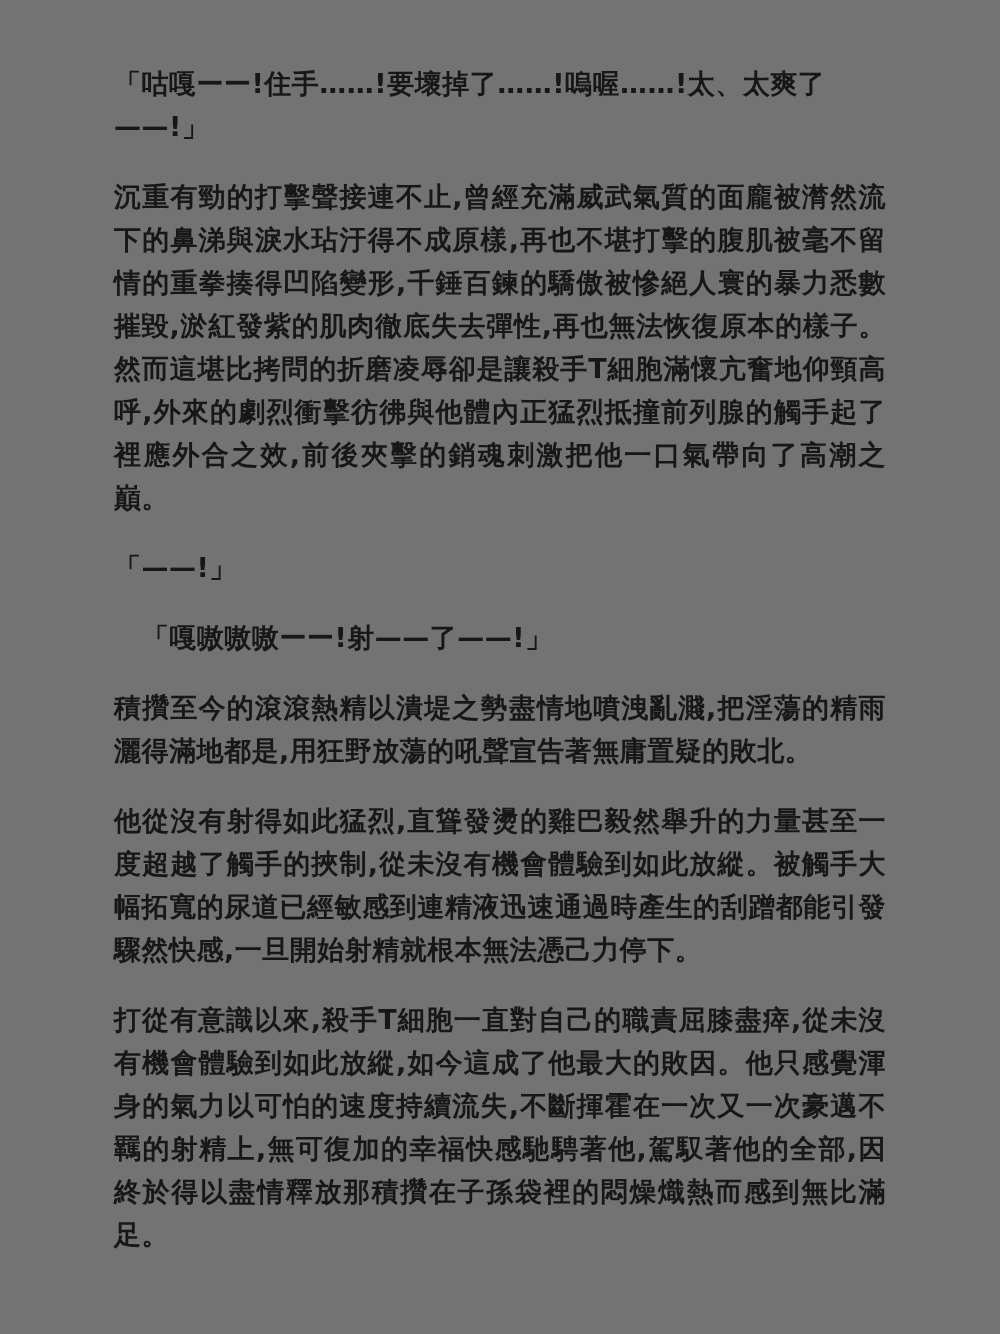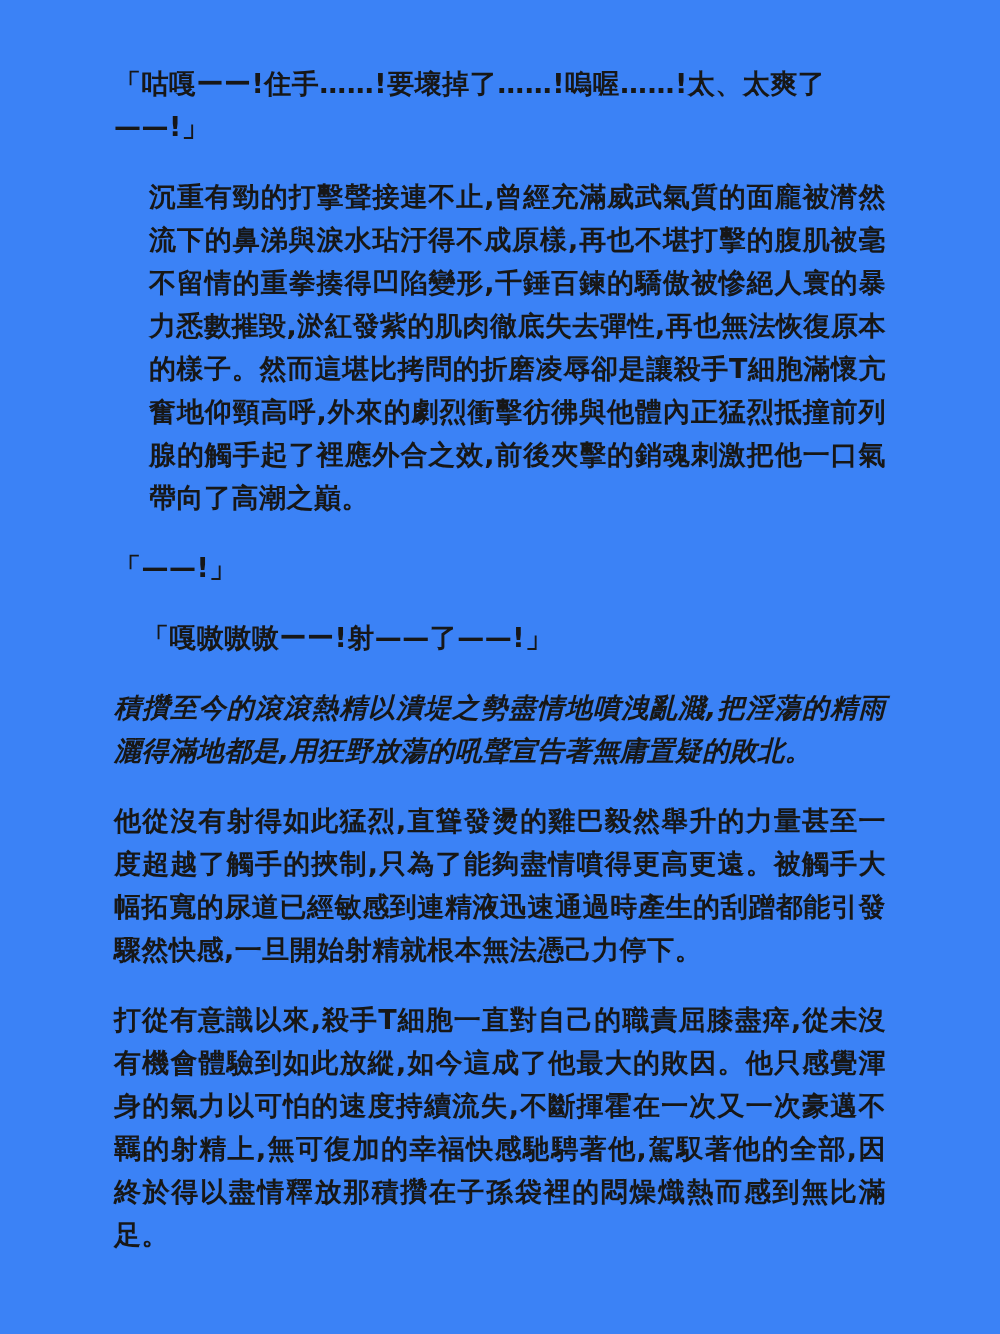--- a/index.html
+++ b/index.html
@@ -29,23 +29,23 @@
     word-break: break-all;
     overflow-wrap: anywhere;
   }
   .text-content p.dialogue {
     text-align: left;
   }
 </style>
 </head>
 <body>
 
-<div class="page" style="background: #3b82f6;">
+<div class="page" style="background: #737373;">
   <div class="text-content" id="text-content">
       <p class="dialogue" style="color: rgb(23, 23, 23);">「咕嘎ーー!住手……!要壞掉了……!嗚喔……!太、太爽了——!」</p>
-      <p class="body" style="color: rgb(23, 23, 23); margin-left: 35px;">沉重有勁的打擊聲接連不止,曾經充滿威武氣質的面龐被潸然流下的鼻涕與淚水玷汙得不成原樣,再也不堪打擊的腹肌被毫不留情的重拳揍得凹陷變形,千錘百鍊的驕傲被慘絕人寰的暴力悉數摧毀,淤紅發紫的肌肉徹底失去彈性,再也無法恢復原本的樣子。然而這堪比拷問的折磨凌辱卻是讓殺手T細胞滿懷亢奮地仰頸高呼,外來的劇烈衝擊彷彿與他體內正猛烈抵撞前列腺的觸手起了裡應外合之效,前後夾擊的銷魂刺激把他一口氣帶向了高潮之巔。</p>
+      <p class="body" style="color: rgb(23, 23, 23);">沉重有勁的打擊聲接連不止,曾經充滿威武氣質的面龐被潸然流下的鼻涕與淚水玷汙得不成原樣,再也不堪打擊的腹肌被毫不留情的重拳揍得凹陷變形,千錘百鍊的驕傲被慘絕人寰的暴力悉數摧毀,淤紅發紫的肌肉徹底失去彈性,再也無法恢復原本的樣子。然而這堪比拷問的折磨凌辱卻是讓殺手T細胞滿懷亢奮地仰頸高呼,外來的劇烈衝擊彷彿與他體內正猛烈抵撞前列腺的觸手起了裡應外合之效,前後夾擊的銷魂刺激把他一口氣帶向了高潮之巔。</p>
       <p class="dialogue" style="color: rgb(23, 23, 23);">「——!」</p>
       <p class="dialogue" style="color: rgb(23, 23, 23); margin-left: 28px;">「嘎嗷嗷嗷ーー!射——了——!」</p>
-      <p class="body" style="color: rgb(23, 23, 23); font-style: italic;">積攢至今的滾滾熱精以潰堤之勢盡情地噴洩亂濺,把淫蕩的精雨灑得滿地都是,用狂野放蕩的吼聲宣告著無庸置疑的敗北。</p>
-      <p class="body" style="color: rgb(23, 23, 23);">他從沒有射得如此猛烈,直聳發燙的雞巴毅然舉升的力量甚至一度超越了觸手的挾制,只為了能夠盡情噴得更高更遠。被觸手大幅拓寬的尿道已經敏感到連精液迅速通過時產生的刮蹭都能引發驟然快感,一旦開始射精就根本無法憑己力停下。</p>
+      <p class="body" style="color: rgb(23, 23, 23);">積攢至今的滾滾熱精以潰堤之勢盡情地噴洩亂濺,把淫蕩的精雨灑得滿地都是,用狂野放蕩的吼聲宣告著無庸置疑的敗北。</p>
+      <p class="body" style="color: rgb(23, 23, 23);">他從沒有射得如此猛烈,直聳發燙的雞巴毅然舉升的力量甚至一度超越了觸手的挾制,從未沒有機會體驗到如此放縱。被觸手大幅拓寬的尿道已經敏感到連精液迅速通過時產生的刮蹭都能引發驟然快感,一旦開始射精就根本無法憑己力停下。</p>
       <p class="body" style="color: rgb(23, 23, 23);">打從有意識以來,殺手T細胞一直對自己的職責屈膝盡瘁,從未沒有機會體驗到如此放縱,如今這成了他最大的敗因。他只感覺渾身的氣力以可怕的速度持續流失,不斷揮霍在一次又一次豪邁不羈的射精上,無可復加的幸福快感馳騁著他,駕馭著他的全部,因終於得以盡情釋放那積攢在子孫袋裡的悶燥熾熱而感到無比滿足。</p>
     </div>
 </div>
 
 </body></html>

